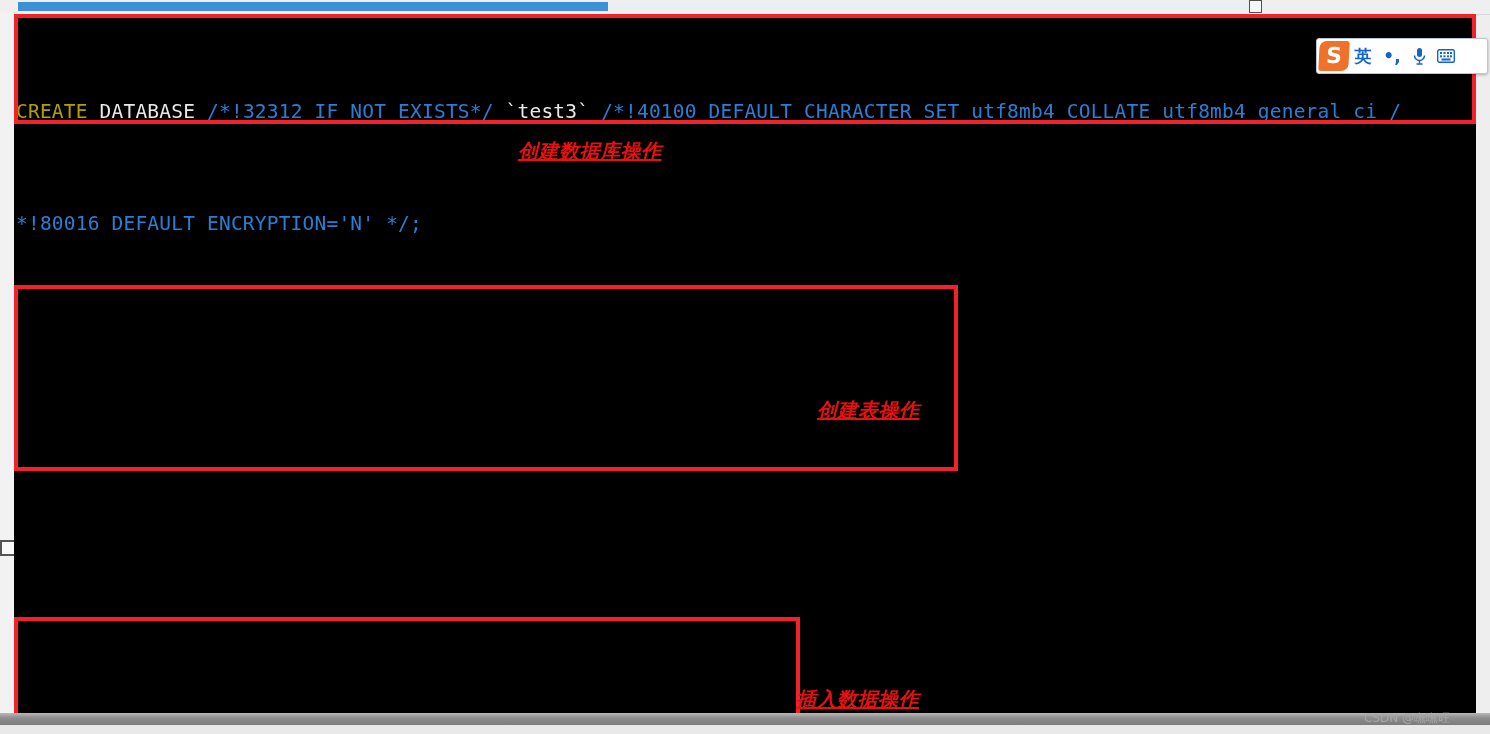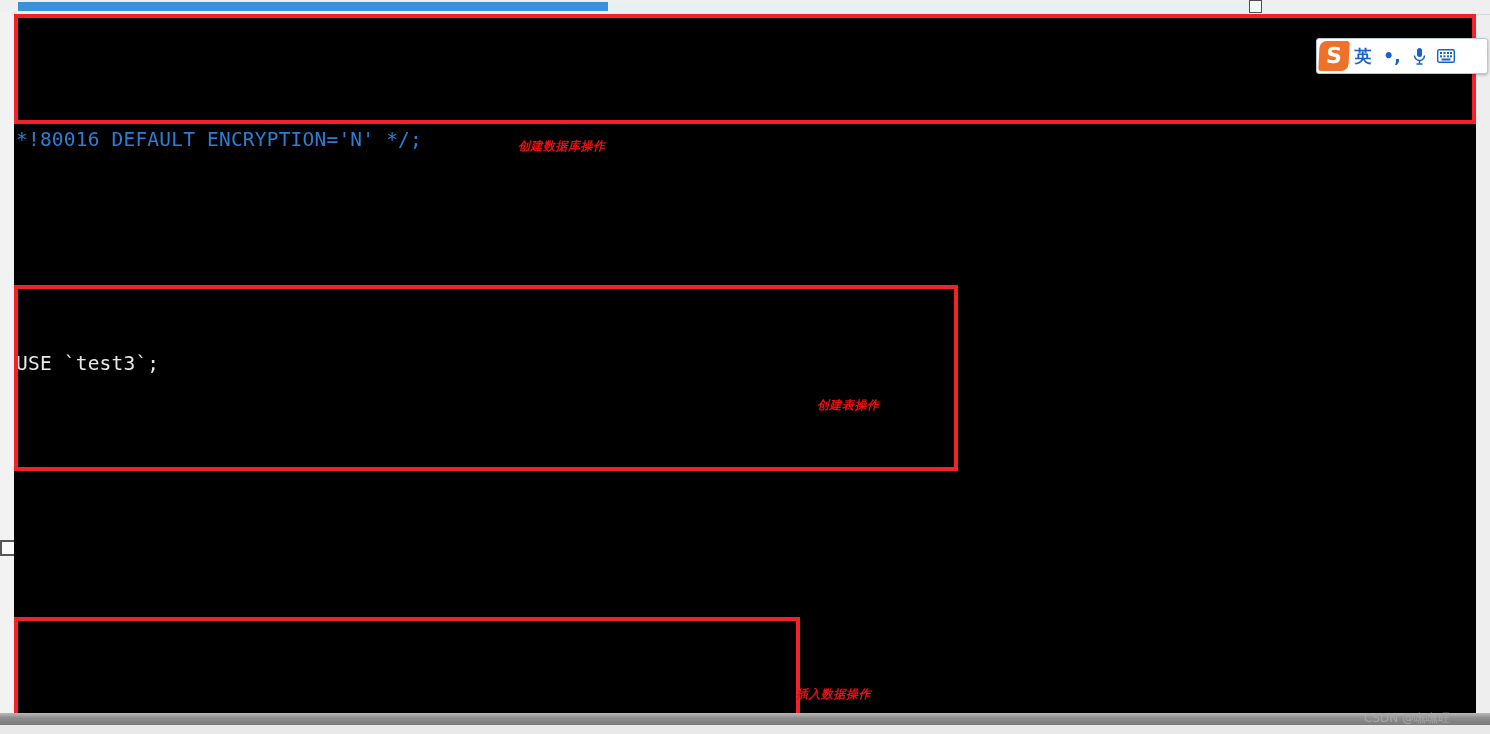--- a/index.html
+++ b/index.html
@@ -112,23 +112,24 @@
   #redbox-1 { left: 14px;  top: 14px;  width: 1462px; height: 110px; }
   #redbox-2 { left: 14px;  top: 285px; width: 944px;  height: 186px; }
   #redbox-3 { left: 14px;  top: 617px; width: 786px;  height: 96px;  border-bottom: none; }
 
   .annot {
     position: absolute;
     color: #e81010;
     font-family: "DejaVu Sans", sans-serif;
     font-weight: bold;
     font-style: italic;
-    font-size: 12px;
+    font-size: 20px;
     letter-spacing: 0.5px;
     white-space: nowrap;
+    text-decoration: underline;
   }
   #annot-1 { left: 518px; top: 138px; }
   #annot-2 { left: 817px; top: 397px; }
   #annot-3 { left: 796px; top: 686px; }
 
   
   .ime-bar {
     position: absolute;
     left: 1316px; top: 38px;
     width: 170px; height: 34px;
@@ -188,26 +189,26 @@
     <div class="top-square-marker"></div>
   </div>
 
   <div class="left-rail">
     <div class="left-square-marker"></div>
   </div>
 
   <div class="terminal">
     <div class="code">
 
+      <div class="ln"><span class="kw-y">CREATE</span> <span class="wh">DATABASE</span> <span class="cm">/*!32312 IF NOT EXISTS*/</span> <span class="wh">`test3`</span> <span class="cm">/*!40100 DEFAULT CHARACTER SET utf8mb4 COLLATE utf8mb4_general_ci /</span></div>
 
       <div class="ln"><span class="cm">*!80016 DEFAULT ENCRYPTION='N' */;</span></div>
 
       <div class="ln"> </div>
 
-      <div class="ln"><span class="wh">USE `test3`;</span></div>
 
       <div class="ln"> </div>
       <div class="ln"> </div>
 
       
       
       
 
       
       

